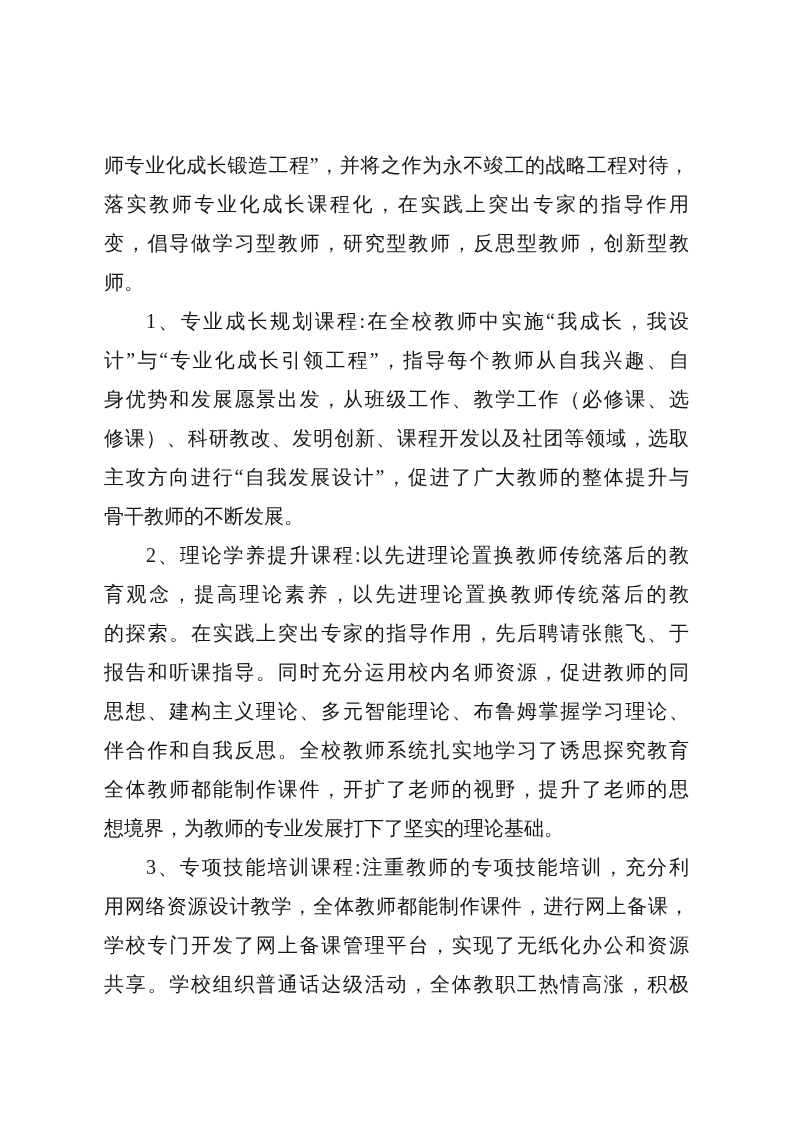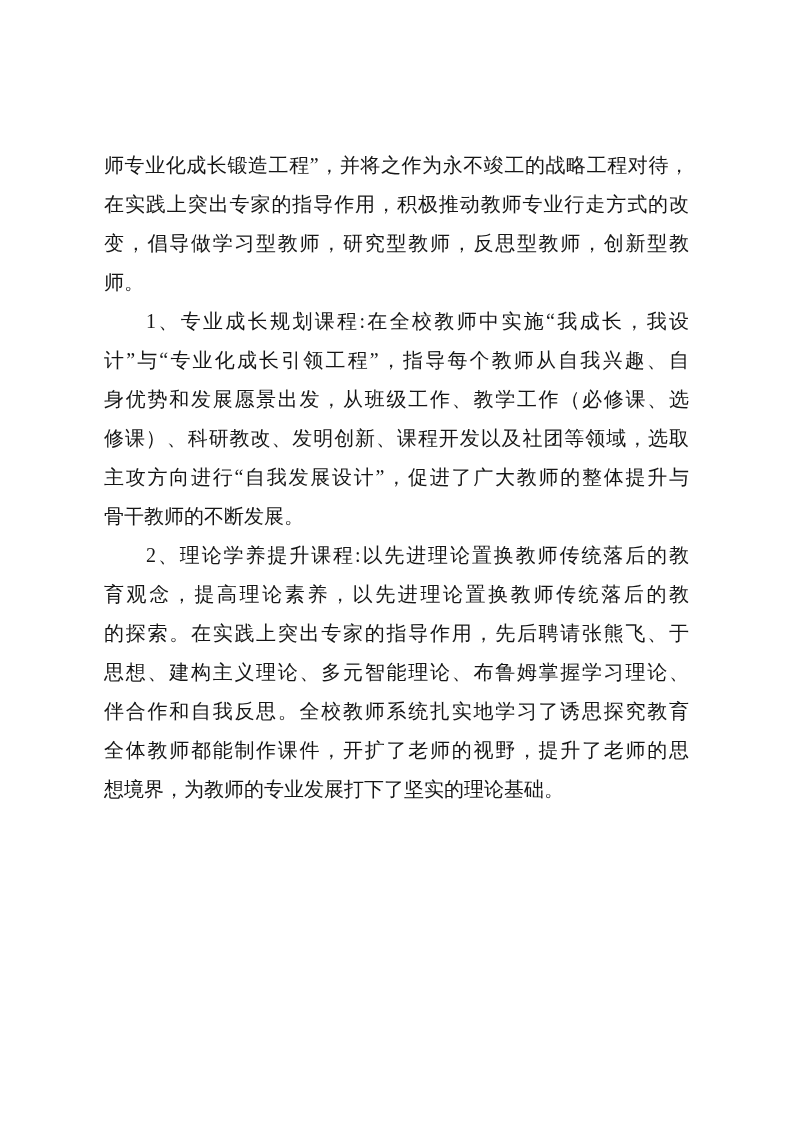--- a/index.html
+++ b/index.html
@@ -44,39 +44,46 @@
   }
 </style>
 </head>
 <body>
 
 <div class="page">
   <div class="content">
 
     <div class="paragraph">
       <div class="line justify">师专业化成长锻造工程”，并将之作为永不竣工的战略工程对待，</div>
-      <div class="line justify">在实践上突出专家的指导作用，积极推动教师专业行走方式的改</div>
+      <div class="line justify">落实教师专业化成长课程化，在实践上突出专家的指导作用</div>
       <div class="line justify">变，倡导做学习型教师，研究型教师，反思型教师，创新型教</div>
       <div class="line plain">师。</div>
     </div>
 
     <div class="paragraph">
       <div class="line justify indent">1、专业成长规划课程:在全校教师中实施“我成长，我设</div>
       <div class="line justify">计”与“专业化成长引领工程”，指导每个教师从自我兴趣、自</div>
       <div class="line justify">身优势和发展愿景出发，从班级工作、教学工作（必修课、选</div>
       <div class="line justify">修课）、科研教改、发明创新、课程开发以及社团等领域，选取</div>
       <div class="line justify">主攻方向进行“自我发展设计”，促进了广大教师的整体提升与</div>
       <div class="line plain">骨干教师的不断发展。</div>
     </div>
 
     <div class="paragraph">
       <div class="line justify indent">2、理论学养提升课程:以先进理论置换教师传统落后的教</div>
       <div class="line justify">育观念，提高理论素养，以先进理论置换教师传统落后的教</div>
       <div class="line justify">的探索。在实践上突出专家的指导作用，先后聘请张熊飞、于</div>
+      <div class="line justify">报告和听课指导。同时充分运用校内名师资源，促进教师的同</div>
       <div class="line justify">思想、建构主义理论、多元智能理论、布鲁姆掌握学习理论、</div>
       <div class="line justify">伴合作和自我反思。全校教师系统扎实地学习了诱思探究教育</div>
       <div class="line justify">全体教师都能制作课件，开扩了老师的视野，提升了老师的思</div>
       <div class="line plain">想境界，为教师的专业发展打下了坚实的理论基础。</div>
     </div>
 
+    <div class="paragraph">
+      <div class="line justify indent">3、专项技能培训课程:注重教师的专项技能培训，充分利</div>
+      <div class="line justify">用网络资源设计教学，全体教师都能制作课件，进行网上备课，</div>
+      <div class="line justify">学校专门开发了网上备课管理平台，实现了无纸化办公和资源</div>
+      <div class="line justify">共享。学校组织普通话达级活动，全体教职工热情高涨，积极</div>
+    </div>
 
   </div>
 </div>
 
 </body></html>

